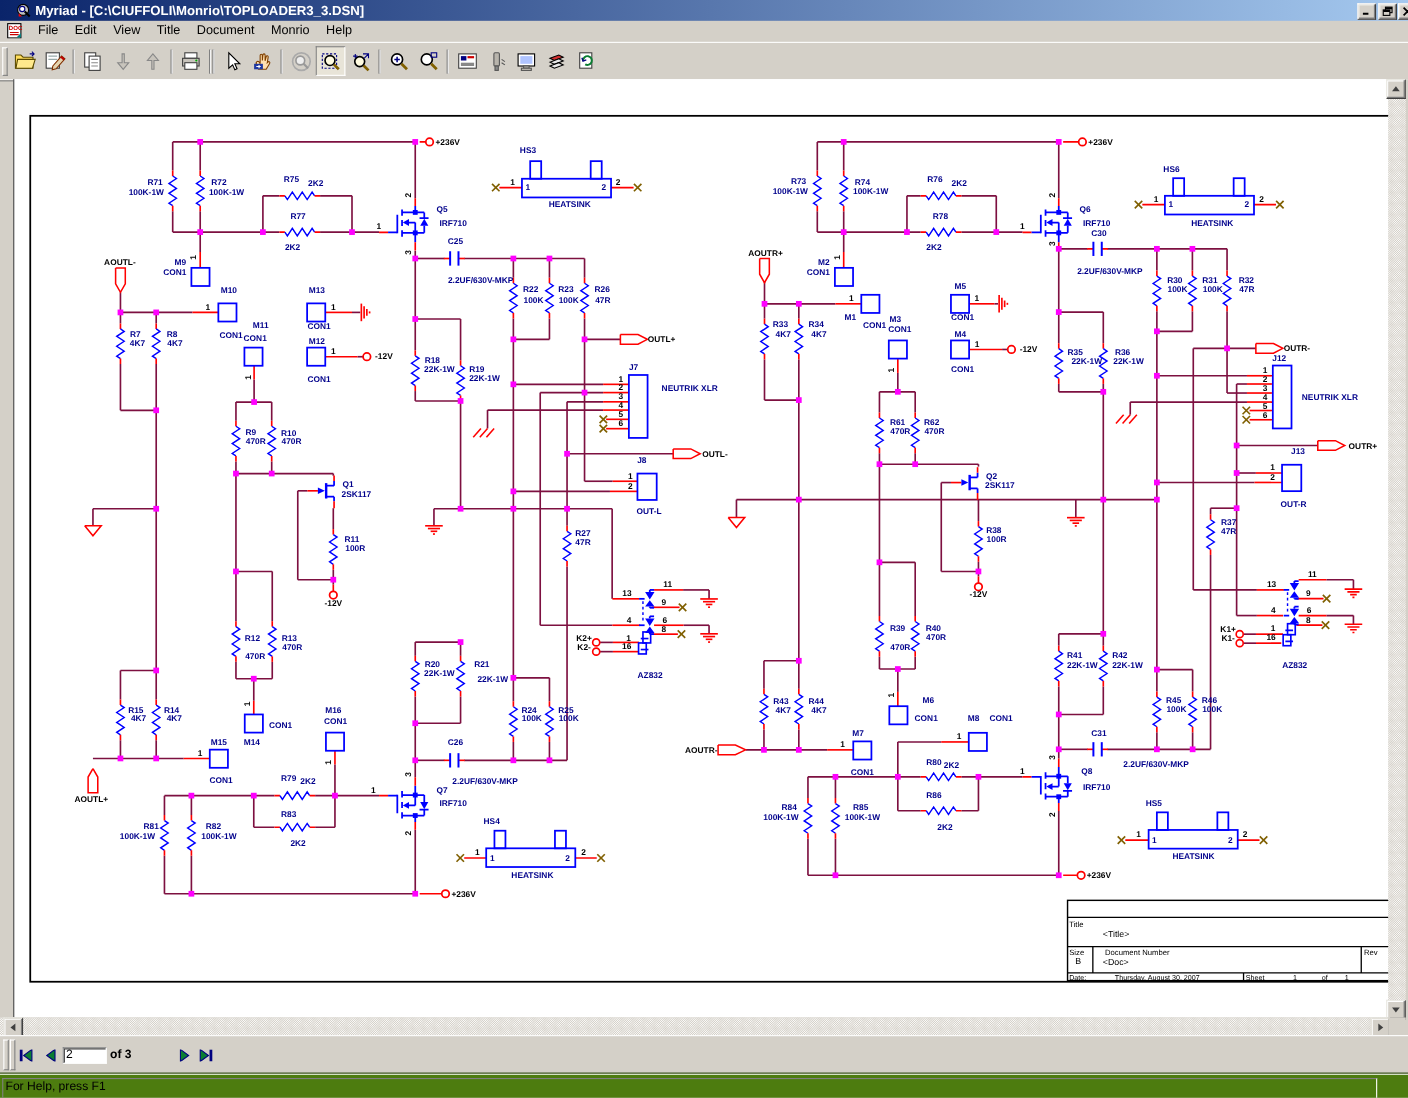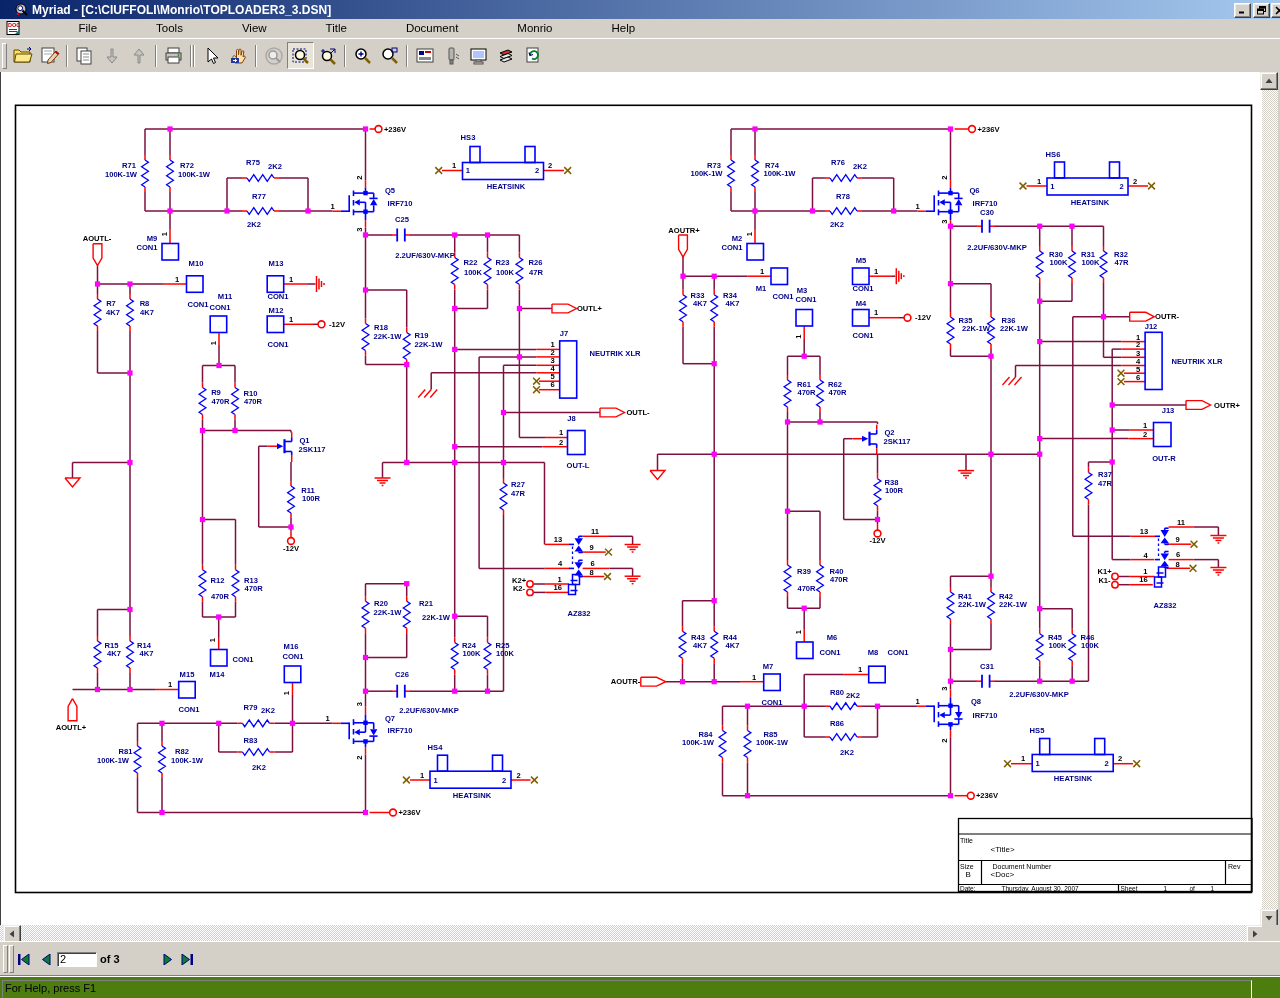--- a/index.html
+++ b/index.html
@@ -11,30 +11,30 @@
   .titlebar .appicon{width:14px;height:14px;margin:2px 3px 2px 3px;flex:0 0 auto;}
   .titletext{color:#fff;font-weight:bold;font-size:12px;letter-spacing:0;white-space:nowrap;}
   .winbtns{position:absolute;top:2.5px;right:4px;display:flex;}
   .wbtn{width:15px;height:13.5px;background:#d4d0c8;border:1px solid;
      border-color:#fff #404040 #404040 #fff;box-shadow:inset -1px -1px 0 #808080,inset 1px 1px 0 #ecebe5;
      margin-left:1.5px;display:flex;align-items:center;justify-content:center;}
   .wbtn svg{display:block}
   .menubar{position:absolute;left:0;top:19px;width:1280px;height:18.5px;background:#d4d0c8;
      display:flex;align-items:center;font-size:11.5px;color:#000;}
   .docicon{width:15px;height:14px;margin:0 6px 0 6px;}
-  .menuitem{padding:2px 7.5px 3px 7.5px;margin-left:44px;}
+  .menuitem{padding:2px 7.5px 3px 7.5px;}
   .mdibtns{position:absolute;top:21px;right:4px;display:flex;}
   .toolbar{position:absolute;left:0;top:37.5px;width:1280px;height:34.5px;background:#d4d0c8;
      border-top:1px solid #fff;border-bottom:1px solid #808080;
      box-shadow:inset 0 -1px 0 #fff; display:flex;align-items:center;}
   .tgrip{width:3px;height:24px;border:1px solid;border-color:#fff #808080 #808080 #fff;margin:0 2px 0 2px;}
   .tbtn{width:25px;height:25px;display:flex;align-items:center;justify-content:center;border:1px solid transparent;}
   .tbtn.pressed{border-color:#808080 #fff #fff #808080;background:#e8e4d8;}
   .tsep{width:1px;height:22px;background:#808080;border-right:1px solid #fff;margin:0 3px;}
-  .canvas{position:absolute;left:0;top:72px;width:1262px;height:853px;background:#fff;
+  .canvas{position:absolute;left:12px;top:72px;width:1262px;height:853px;background:#fff;
      border-left:1px solid #404040;overflow:hidden;}
   .canvas svg{position:absolute;left:0;top:0;}
   .vscroll{position:absolute;right:2px;top:72px;width:16px;height:853px;
      background-color:#d4d0c8;
      background-image:linear-gradient(45deg,#fff 25%,transparent 25%,transparent 75%,#fff 75%),
                       linear-gradient(45deg,#fff 25%,transparent 25%,transparent 75%,#fff 75%);
      background-position:0 0,1px 1px;background-size:2px 2px;}
   .hscroll{position:absolute;left:0;top:925px;width:1262px;height:16px;
      background-color:#d4d0c8;
      background-image:linear-gradient(45deg,#fff 25%,transparent 25%,transparent 75%,#fff 75%),
@@ -92,21 +92,21 @@
 </div>
 
 <div class="menubar">
   <svg class="docicon" viewBox="0 0 15 14">
     <rect x="1" y="0.5" width="12" height="13" fill="#fff" stroke="#000" stroke-width="1"></rect>
     <text x="2" y="6" font-size="5.5" font-weight="bold" fill="#cc0000" font-family="Liberation Sans,sans-serif">DOC</text>
     <line x1="3" y1="8.5" x2="11" y2="8.5" stroke="#cc0000" stroke-width="1"></line>
     <line x1="3" y1="10.5" x2="11" y2="10.5" stroke="#cc0000" stroke-width="1"></line>
     <path d="M9 13 L13 9 L13 13 Z" fill="#008080"></path>
   </svg>
-  <span id="menuitems"><span class="menuitem">File</span><span class="menuitem">Tools</span><span class="menuitem">View</span><span class="menuitem">Title</span><span class="menuitem">Document</span><span class="menuitem">Monrio</span><span class="menuitem">Help</span></span>
+  <span id="menuitems"><span class="menuitem">File</span><span class="menuitem">Edit</span><span class="menuitem">View</span><span class="menuitem">Title</span><span class="menuitem">Document</span><span class="menuitem">Monrio</span><span class="menuitem">Help</span></span>
   <span class="mdibtns" id="mdibtns">
       <span class="wbtn">
         <svg width="11" height="10" viewBox="0 0 11 10">
           <line x1="2" y1="7.5" x2="7" y2="7.5" stroke="#000" stroke-width="2"></line>
         </svg>
       </span>
       <span class="wbtn">
         <svg width="11" height="10" viewBox="0 0 11 10">
           <rect x="3.5" y="1.5" width="6" height="5" fill="none" stroke="#000" stroke-width="1"></rect>
           <line x1="3.5" y1="2.5" x2="9.5" y2="2.5" stroke="#000" stroke-width="2"></line>

